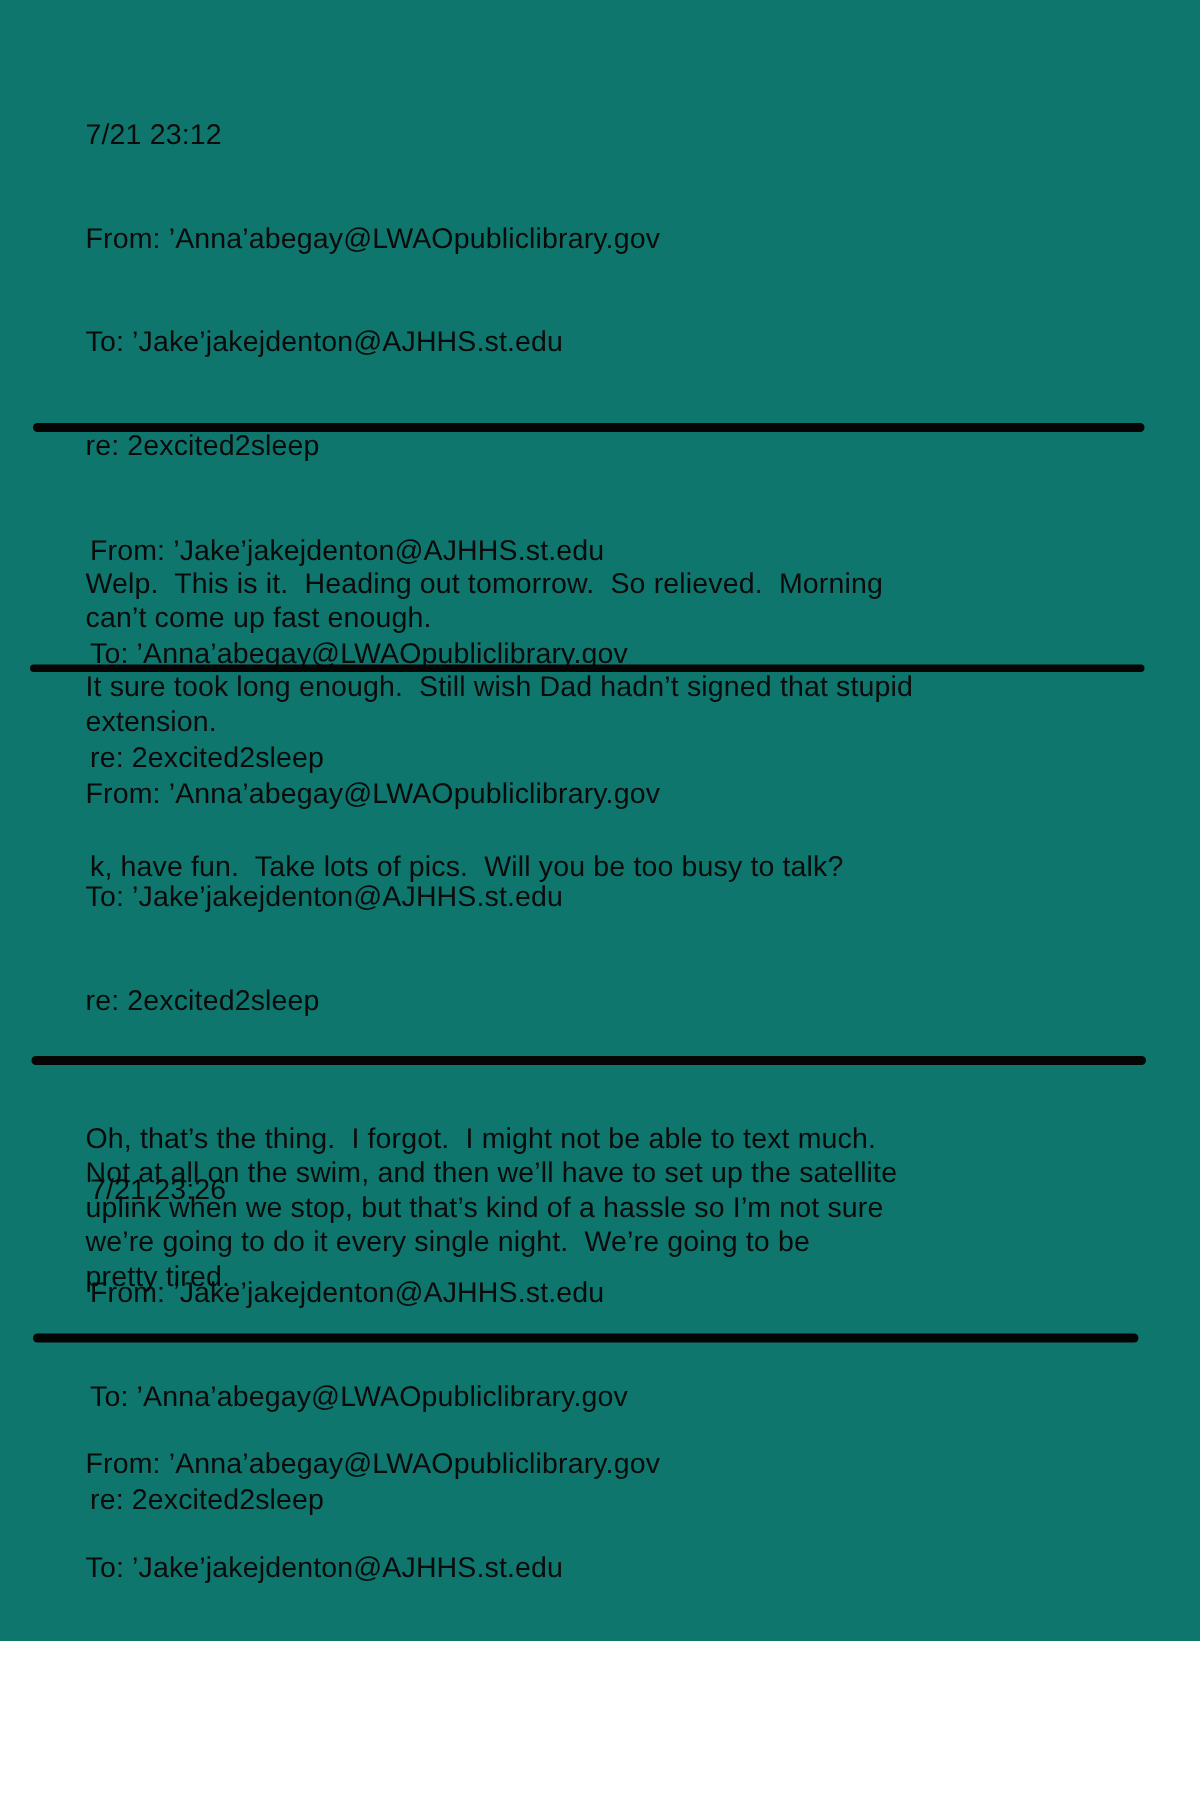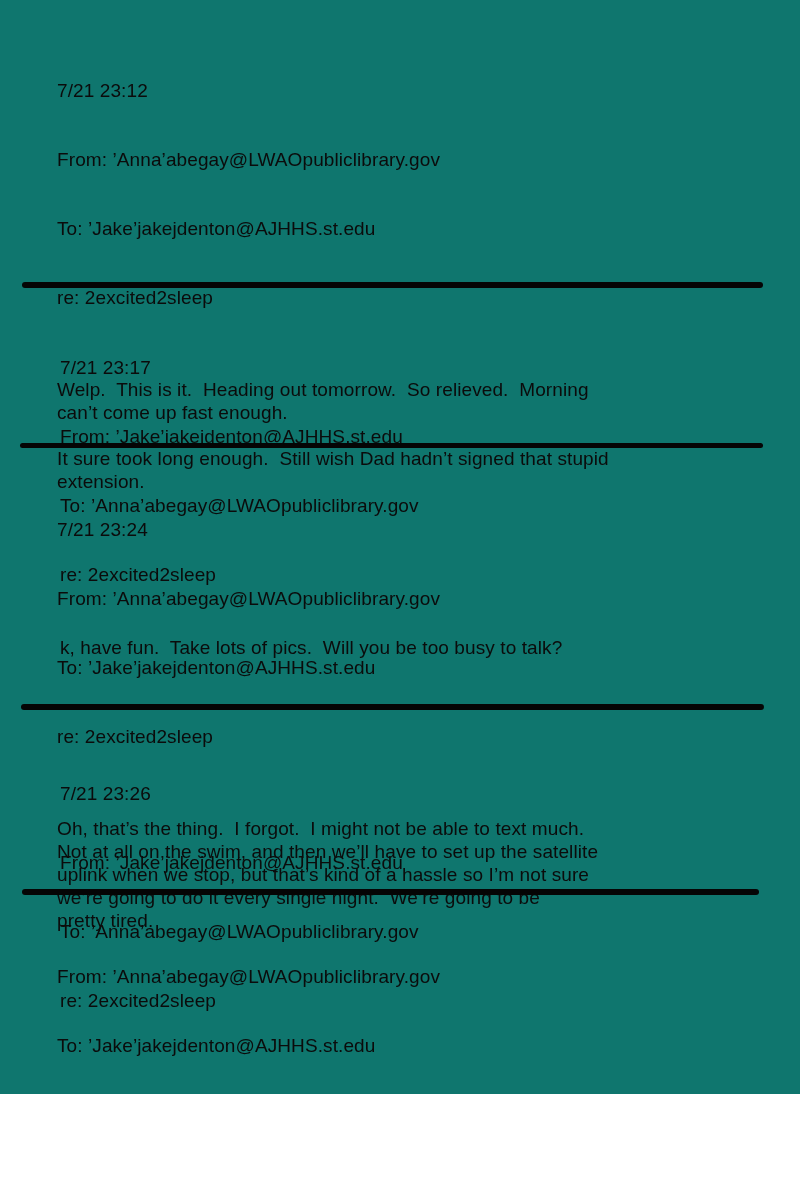--- a/index.html
+++ b/index.html
@@ -62,31 +62,29 @@
     <div class="body">Welp.  This is it.  Heading out tomorrow.  So relieved.  Morning
 can’t come up fast enough.
 
 It sure took long enough.  Still wish Dad hadn’t signed that stupid
 extension.</div>
   </section>
 
   <hr class="divider d1">
 
   <section class="message m2">
-    <div class="hdr">7/21 23:17</div>
     <div class="hdr">From: ’Jake’jakejdenton@AJHHS.st.edu</div>
     <div class="hdr">To: ’Anna’abegay@LWAOpubliclibrary.gov</div>
     <div class="hdr">re: 2excited2sleep</div>
     <div class="body no-gap">k, have fun.  Take lots of pics.  Will you be too busy to talk?</div>
   </section>
 
   <hr class="divider d2">
 
   <section class="message m3">
-    <div class="hdr">7/21 23:24</div>
     <div class="hdr">From: ’Anna’abegay@LWAOpubliclibrary.gov</div>
     <div class="hdr">To: ’Jake’jakejdenton@AJHHS.st.edu</div>
     <div class="hdr">re: 2excited2sleep</div>
     <div class="body">Oh, that’s the thing.  I forgot.  I might not be able to text much.
 Not at all on the swim, and then we’ll have to set up the satellite
 uplink when we stop, but that’s kind of a hassle so I’m not sure
 we’re going to do it every single night.  We’re going to be
 pretty tired.</div>
   </section>
 

